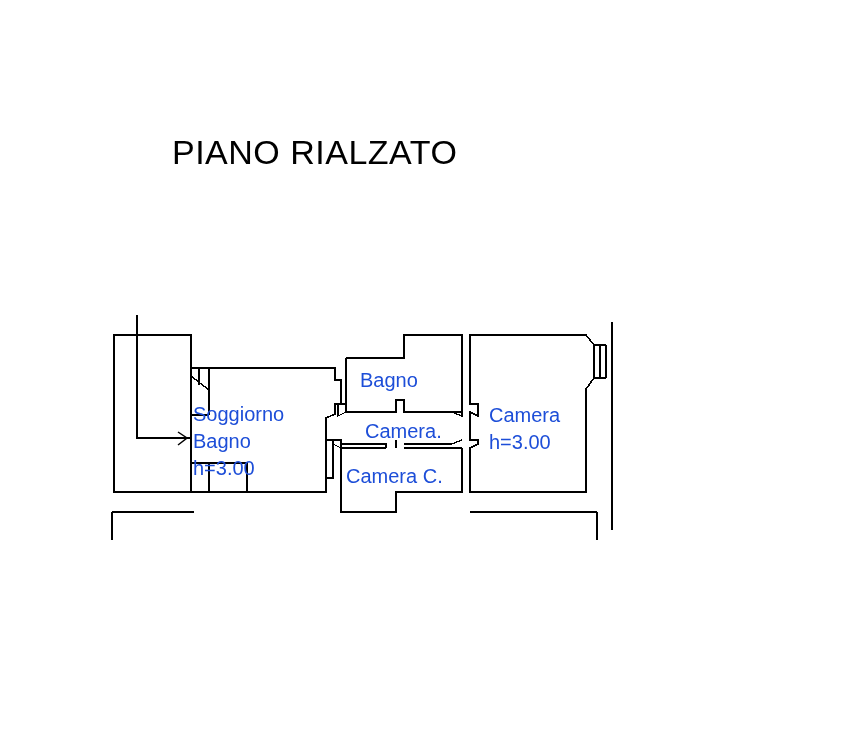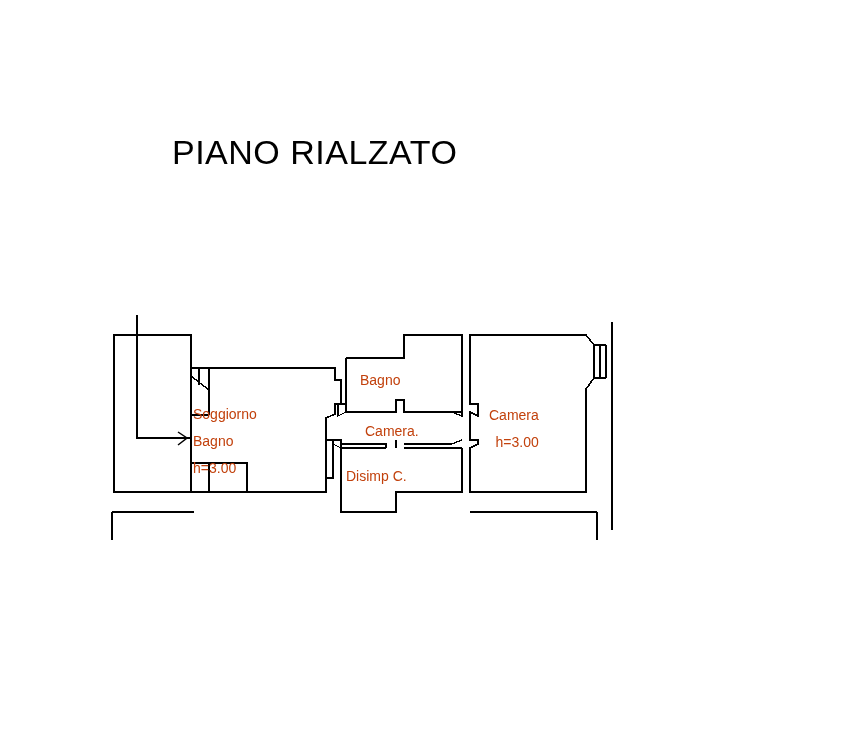--- a/index.html
+++ b/index.html
@@ -27,28 +27,28 @@
     font-family: "Liberation Sans", sans-serif;
     font-size: 34px;
     font-weight: 400;
     letter-spacing: 0.5px;
     color: #000000;
     white-space: nowrap;
   }
   .room-label {
     position: absolute;
     font-family: "Liberation Sans", sans-serif;
-    font-size: 14px;
+    font-size: 20px;
     font-weight: 400;
-    color: #c2410c;
+    color: #1d4ed8;
     white-space: nowrap;
     line-height: 27px;
   }
   .room-label.center {
-    text-align: right;
+    text-align: left;
   }
   svg.plan-svg {
     position: absolute;
     left: 0;
     top: 0;
     width: 868px;
     height: 735px;
   }
   svg.plan-svg path,
   svg.plan-svg line,
@@ -223,21 +223,21 @@
 
   <div class="room-label" style="left:360px; top:367px;">
     <div>Bagno</div>
   </div>
 
   <div class="room-label" style="left:365px; top:418px;">
     <div>Camera.</div>
   </div>
 
   <div class="room-label" style="left:346px; top:463px;">
-    <div>Disimp C.</div>
+    <div>Camera C.</div>
   </div>
 
   <div class="room-label center" style="left:489px; top:402px;">
     <div>Camera</div>
     <div>h=3.00</div>
   </div>
 
 </div>
 
 </body></html>

